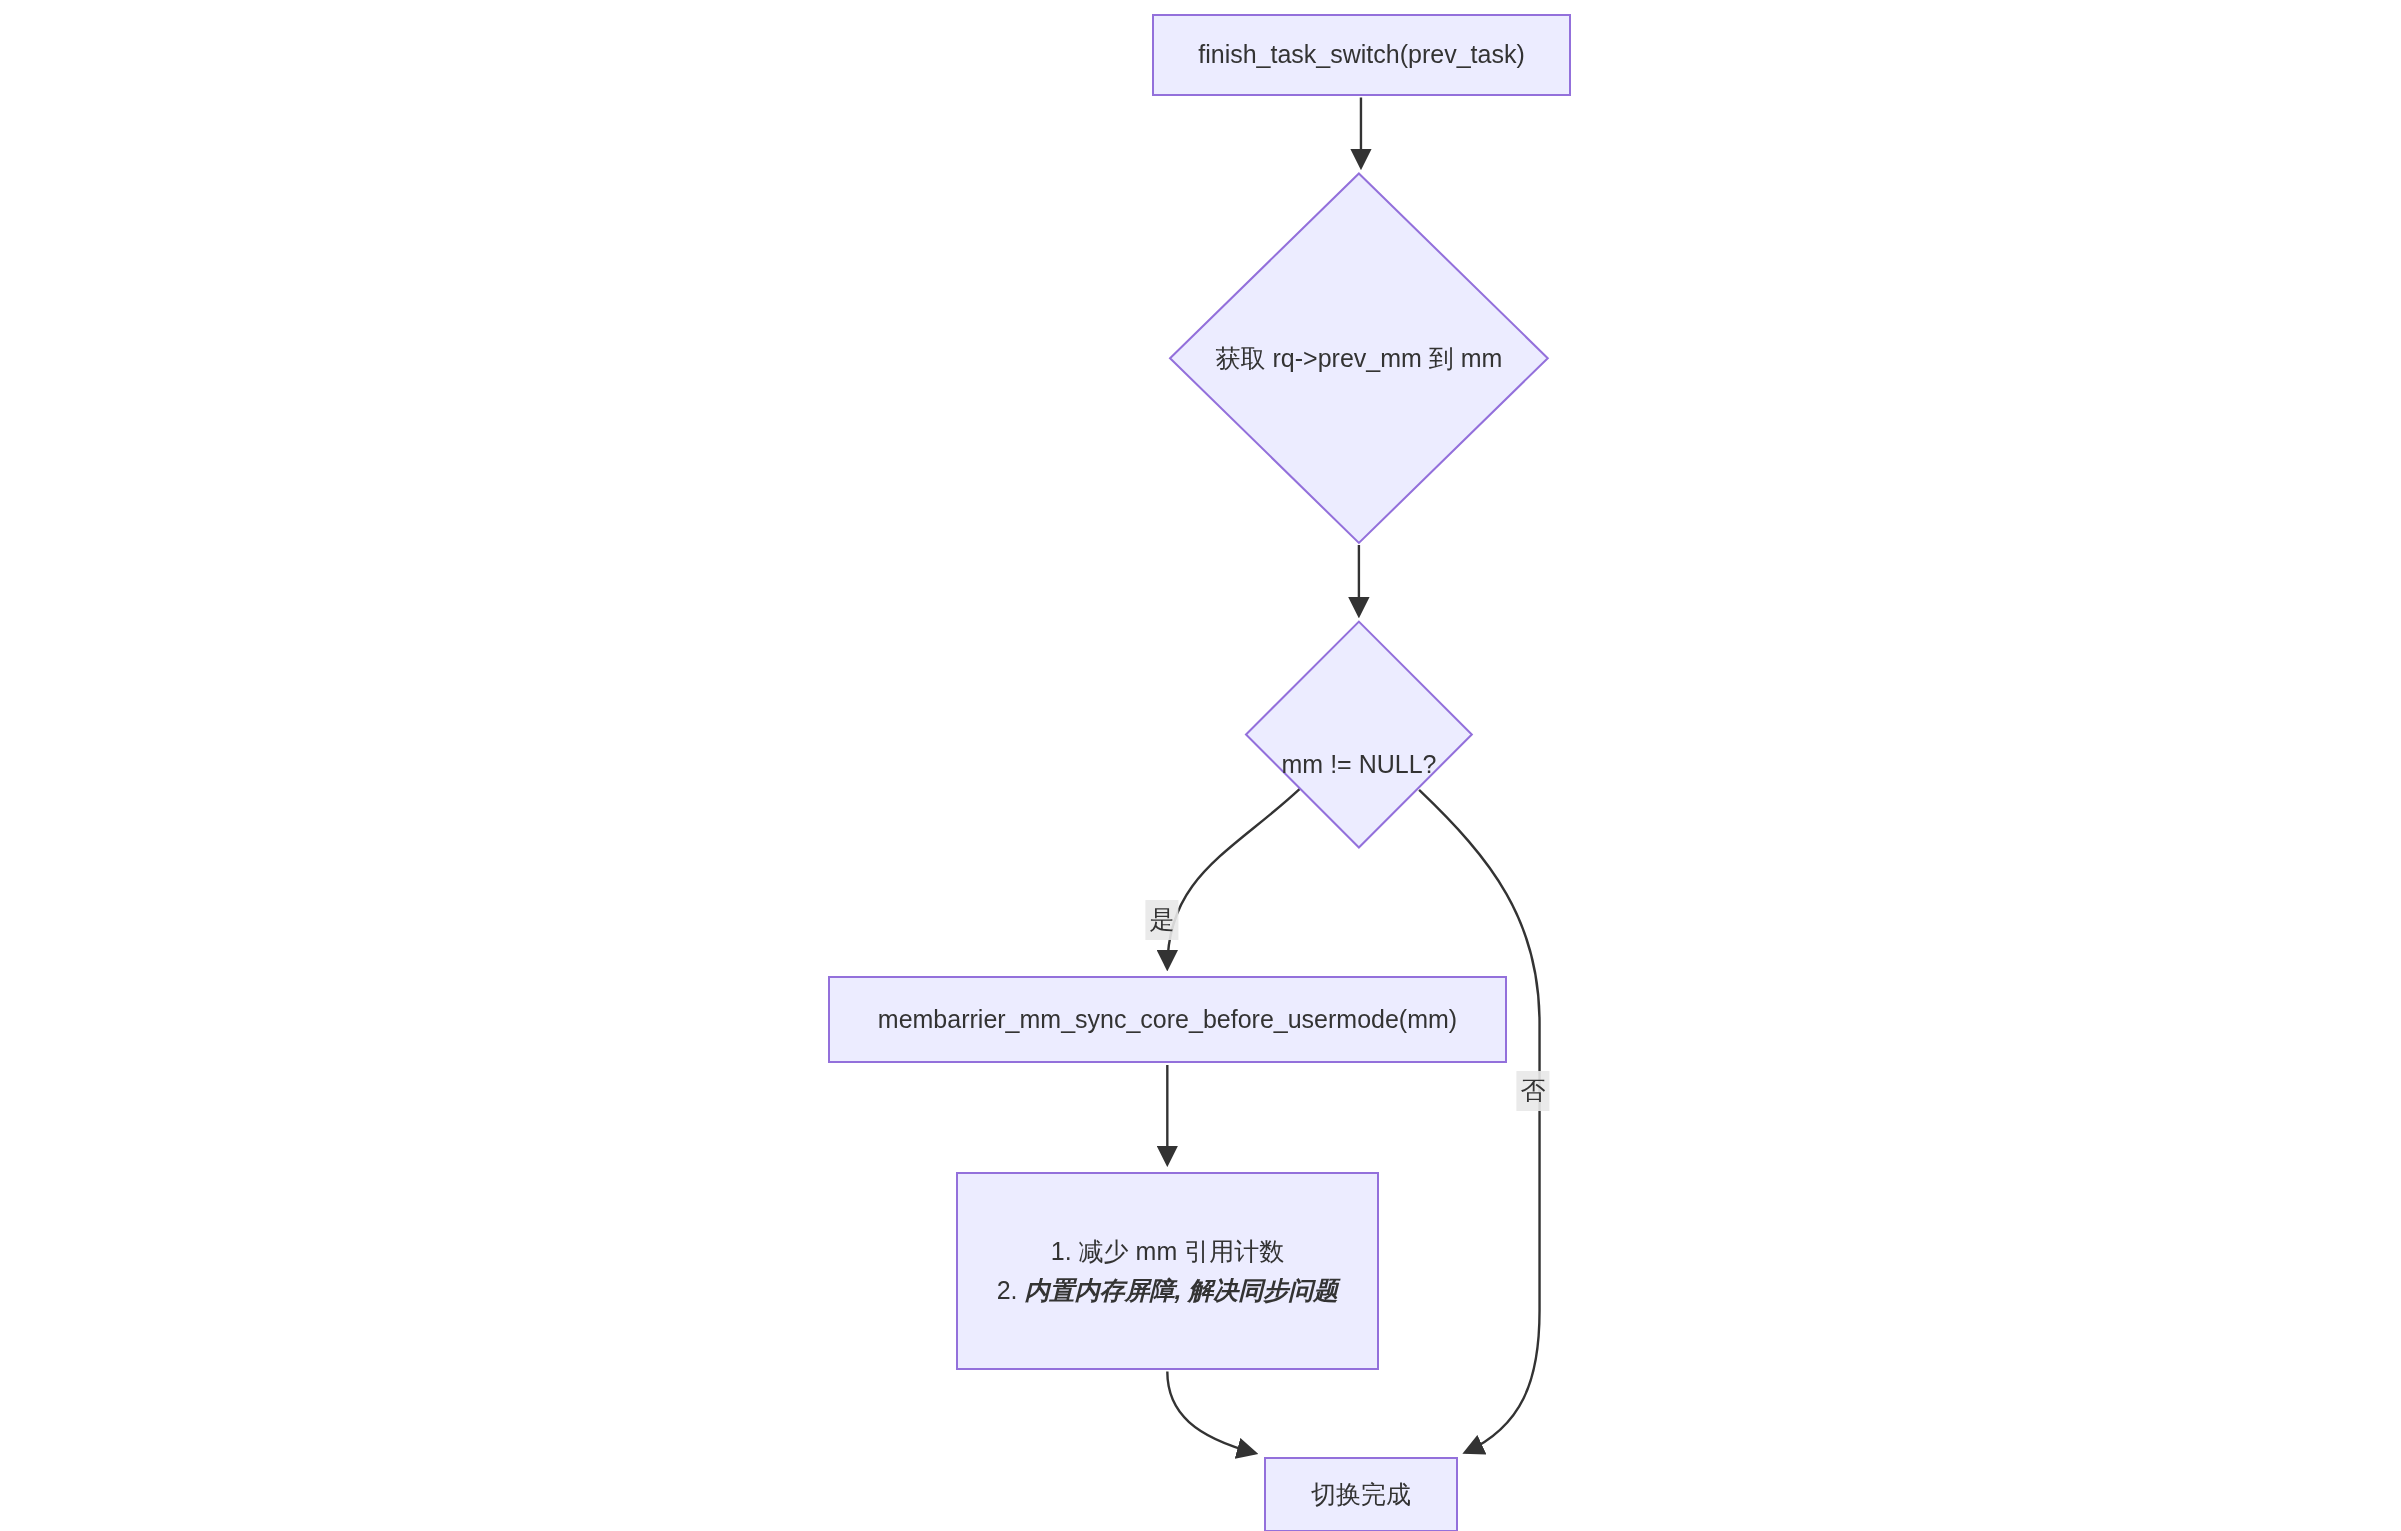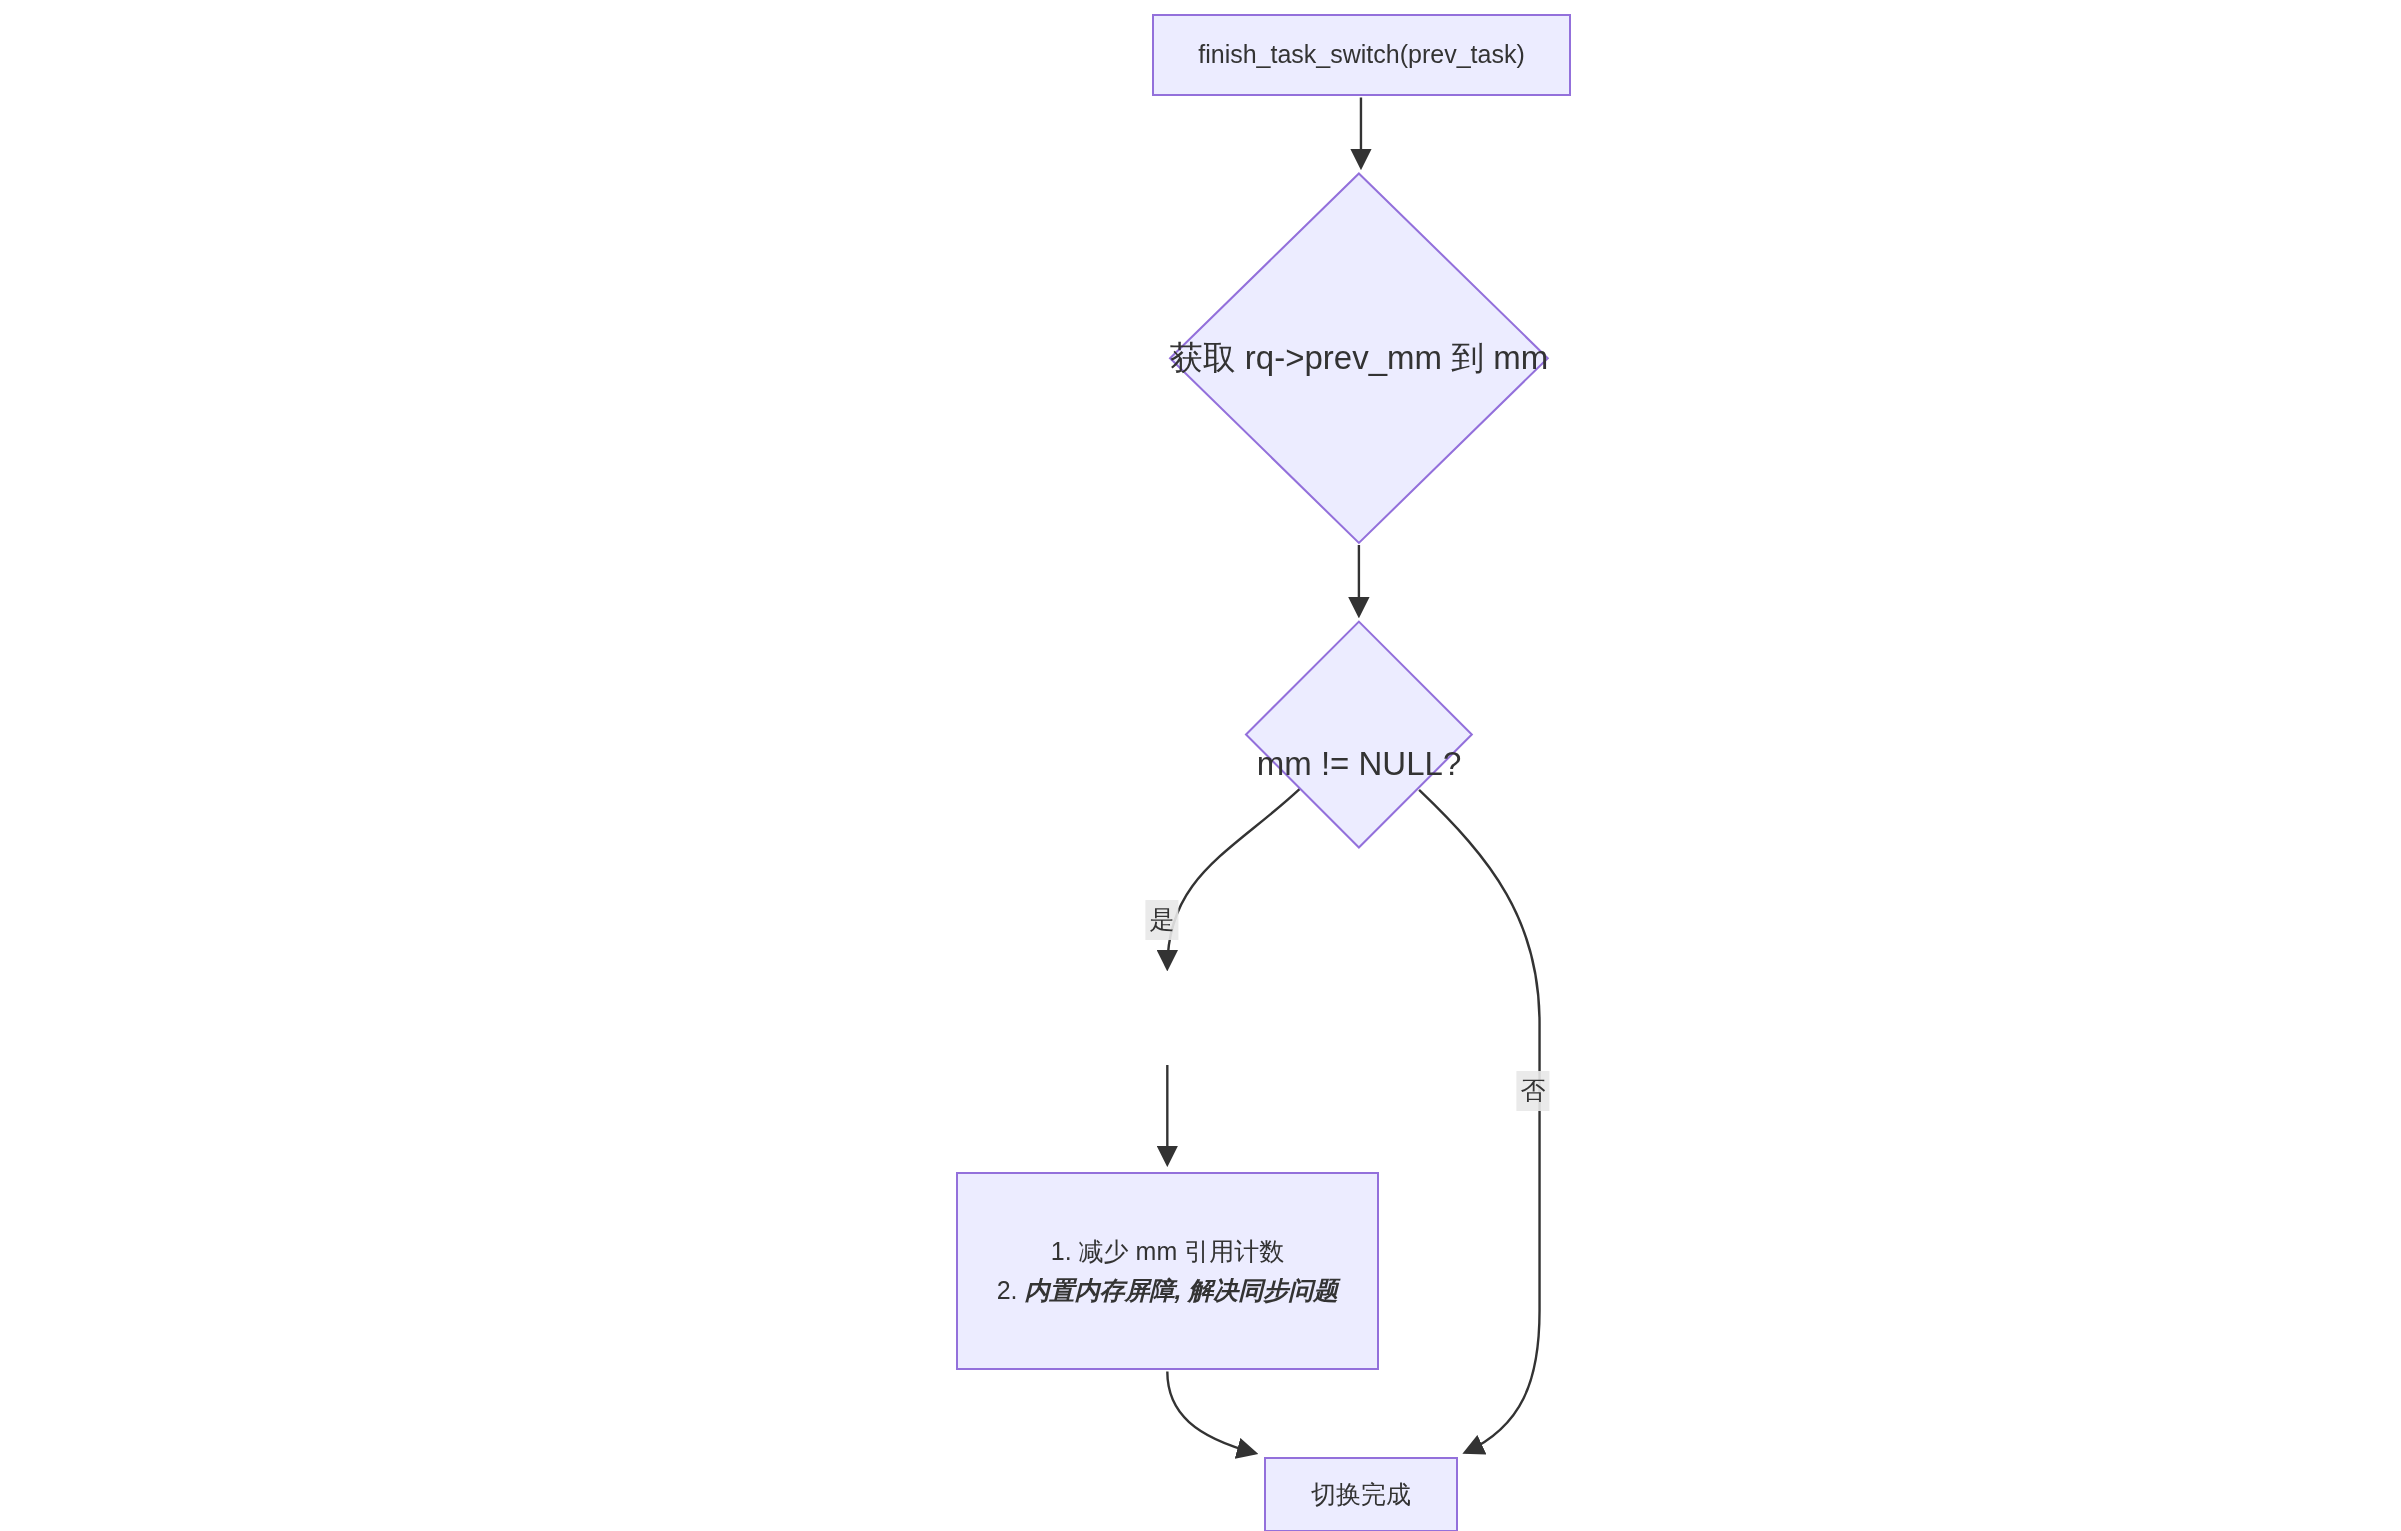--- a/index.html
+++ b/index.html
@@ -22,21 +22,21 @@
     border: 2.1px solid #9370DB;
     display: flex; align-items: center; justify-content: center;
     text-align: center;
     font-size: 25px; line-height: 1.5;
   }
   .node-label { white-space: nowrap; }
 
   .diamond-label {
     position: absolute;
     transform: translate(-50%, -50%);
-    font-size: 33px;
+    font-size: 25px;
     white-space: nowrap;
     text-align: center;
   }
 
   .multiline { display: block; font-size: 25px; line-height: 1.55; text-align: center; width: 100%; }
   .multiline .line { display: block; }
   .multiline .line.wrap-line { max-width: 346px; margin: 0 auto; }
   .bold { font-weight: bold; font-style: italic; }
 
   .edge-label {
@@ -79,20 +79,23 @@
   </svg>
 
   <div class="rect-node" style="left:1152px; top:13.7px; width:419px; height:82px;">
     <span class="node-label">finish_task_switch(prev_task)</span>
   </div>
 
   <div class="diamond-label" style="left:1359px; top:358px;">获取 rq-&gt;prev_mm 到 mm</div>
 
   <div class="diamond-label" style="left:1359px; top:734px;margin-top:30px;">mm != NULL?</div>
 
+  <div class="rect-node" style="left:828px; top:976px; width:679px; height:87px;">
+    <span class="node-label">membarrier_mm_sync_core_before_usermode(mm)</span>
+  </div>
 
   <div class="rect-node" style="left:956px; top:1172px; width:423px; height:198px;">
     <span class="multiline">
       <span class="line">1. 减少 mm 引用计数</span>
       <span class="line wrap-line"><span>2.</span> <span class="bold">内置内存屏障, 解决同步问题</span></span>
     </span>
   </div>
 
   <div class="rect-node" style="left:1264px; top:1457px; width:194px; height:75px;">
     <span class="node-label">切换完成</span>

